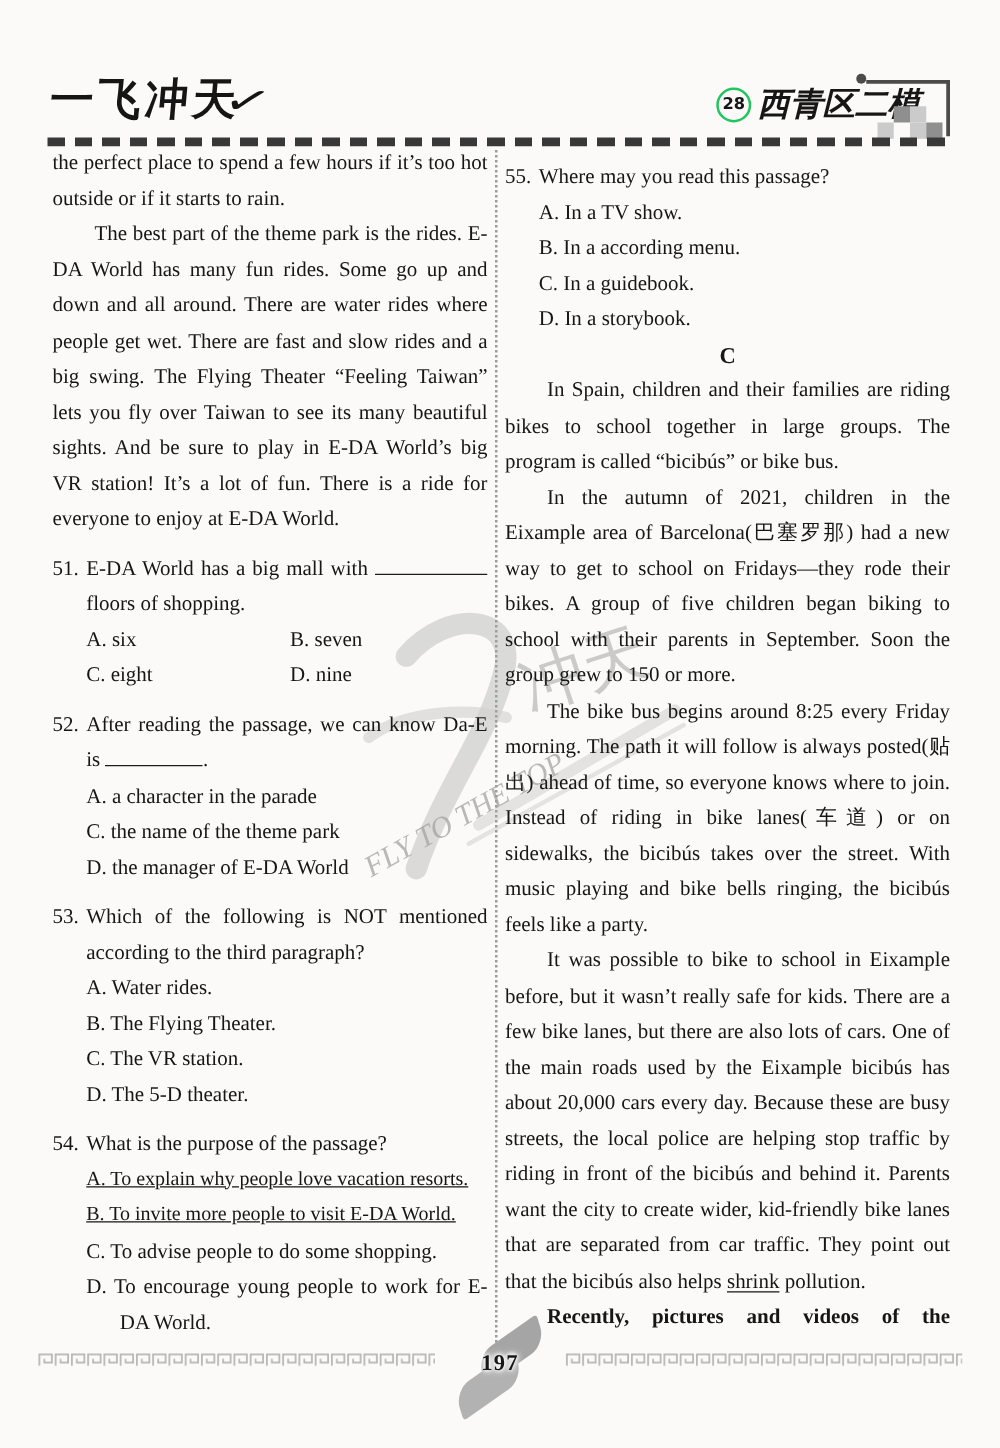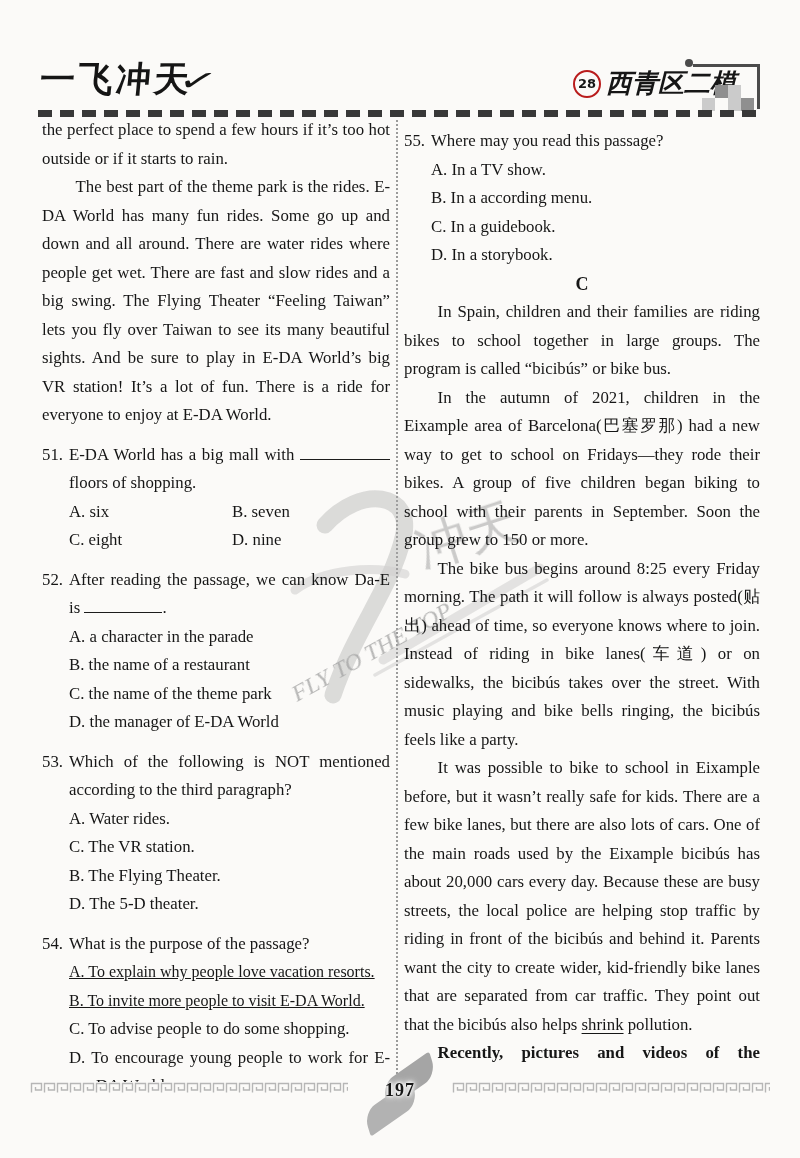--- a/index.html
+++ b/index.html
@@ -20,21 +20,21 @@
     transform: skewX(-5deg); color: #151515; white-space: nowrap;
   }
   .logo-check { font-size: 30px; margin-left: -6px; display: inline-block; transform: scaleX(1.5) rotate(8deg); }
   .exam-tag {
     position: absolute; right: 64px; top: 66px;
     display: flex; align-items: center; gap: 5px;
     font-family: "DejaVu Serif", serif; font-weight: bold;
     font-size: 26px; font-style: italic; white-space: nowrap;
   }
   .issue-badge {
-    width: 24px; height: 24px; border: 2px solid #b91c1c; border-radius: 50%;
+    width: 24px; height: 24px; border: 2px solid #22c55e; border-radius: 50%;
     display: inline-flex; align-items: center; justify-content: center;
     font-size: 13px; font-style: normal; font-family: "DejaVu Sans", sans-serif;
     flex: 0 0 auto;
   }
   .corner-deco {
     position: absolute; right: 40px; top: 64px; width: 64px; height: 42px;
     border-top: 3px solid #4b4b4b; border-right: 3px solid #4b4b4b;
   }
   .corner-deco .dot {
     position: absolute; left: -8px; top: -8px; width: 8px; height: 8px;
@@ -152,31 +152,30 @@
         <div class="opt">C. eight</div>
         <div class="opt">D. nine</div>
       </div>
     </div>
 
     <div class="q">
       <span class="qnum">52.</span>
       <span>After reading the passage, we can know Da-E is</span>
       <span class="blank blank-md"></span><span>.</span>
       <div class="opt">A. a character in the parade</div>
-      <div class="opt">B. the name of a restaurant</div>
       <div class="opt">C. the name of the theme park</div>
       <div class="opt">D. the manager of E-DA World</div>
     </div>
 
     <div class="q">
       <span class="qnum">53.</span>
       <span>Which of the following is NOT mentioned according to the third paragraph?</span>
       <div class="opt">A. Water rides.</div>
+      <div class="opt">B. The Flying Theater.</div>
       <div class="opt">C. The VR station.</div>
-      <div class="opt">B. The Flying Theater.</div>
       <div class="opt">D. The 5-D theater.</div>
     </div>
 
     <div class="q">
       <span class="qnum">54.</span>
       <span>What is the purpose of the passage?</span>
       <div class="opt tight">A. To explain why people love vacation resorts.</div>
       <div class="opt tight">B. To invite more people to visit E-DA World.</div>
       <div class="opt">C. To advise people to do some shopping.</div>
       <div class="opt">D. To encourage young people to work for E-DA World.</div>

